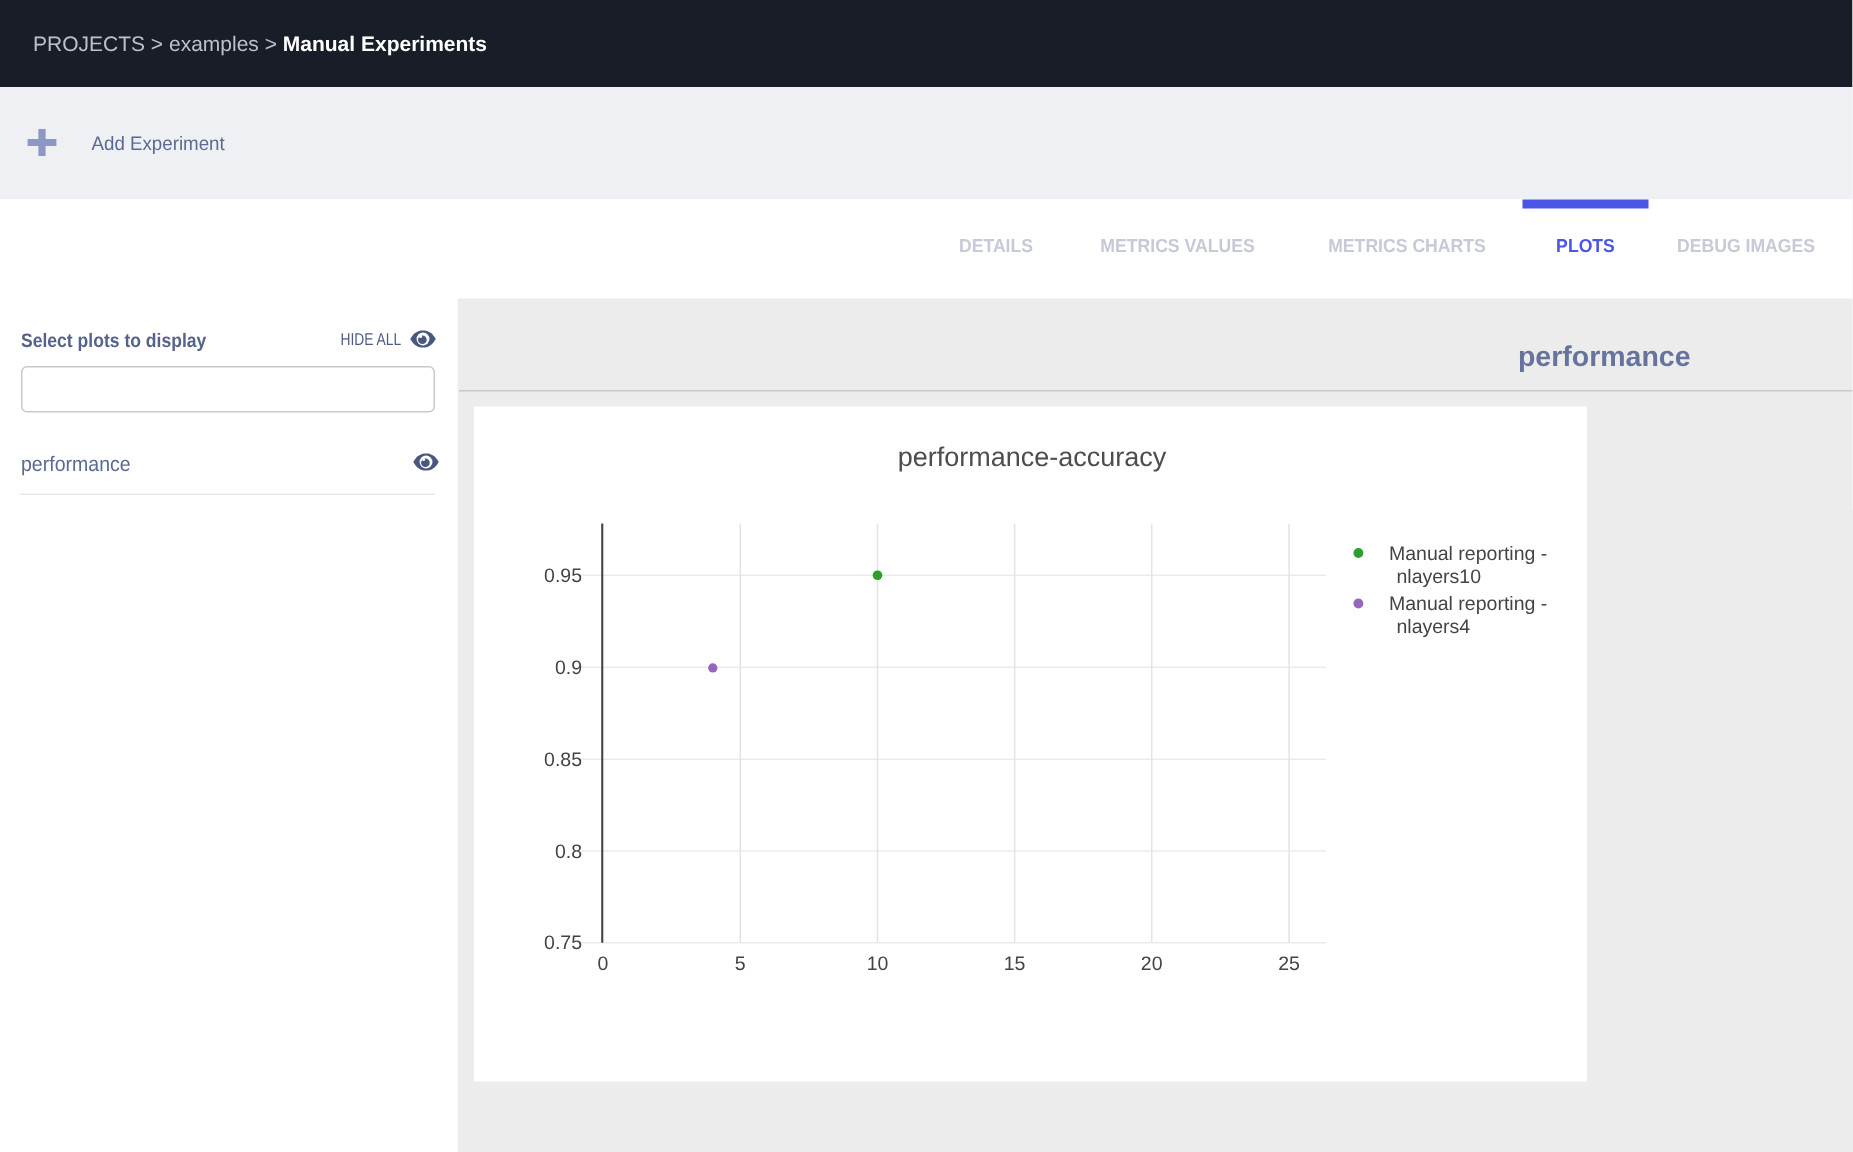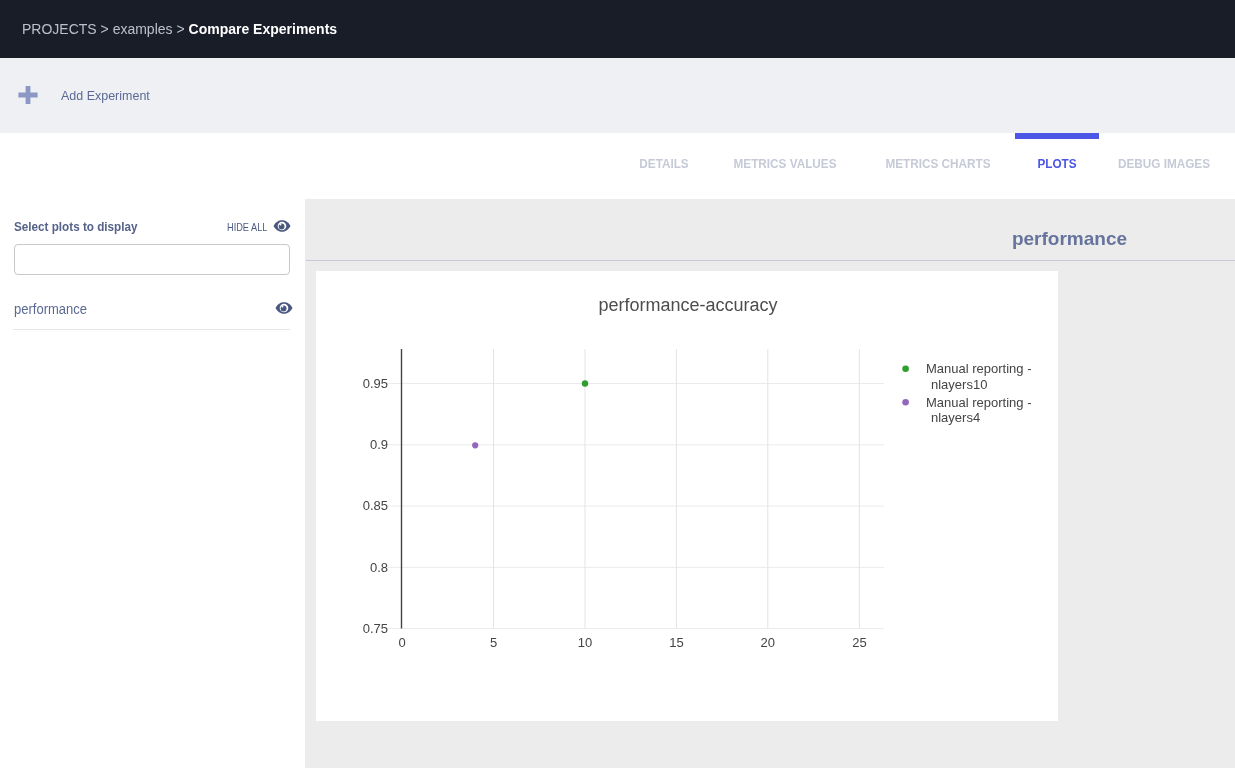--- a/index.html
+++ b/index.html
@@ -32,21 +32,21 @@
 
 
 .main { left:305px; top:199px; width:930px; height:569px; background:#ececec; }
 .mhead { left:0px; top:228px; width:2139px; text-align:center; font-size:19px; font-weight:bold; color:#66739c; }
 .mline { left:306px; top:260px; width:929px; height:1px; background:#c6cad8; }
 .card { left:316px; top:271px; width:742px; height:450px; background:#ffffff; }
 </style>
 </head>
 <body>
 <div class="abs topbar"></div>
-<div class="abs crumbs">PROJECTS &gt; examples &gt; <b>Compare Experiments</b></div>
+<div class="abs crumbs">PROJECTS &gt; examples &gt; <b>Manual Experiments</b></div>
 <div class="abs addbar"></div>
 <svg class="abs" style="left:18px;top:86px" width="20" height="18" viewBox="0 0 20 18">
   <path d="M7.6 0 h4.8 v6.6 h7.2 v4.8 h-7.2 v6.6 h-4.8 v-6.6 h-7.2 v-4.8 h7.2 Z" fill="#8d97c5"></path>
 </svg>
 <div class="abs addtext">Add Experiment</div>
 
 <div class="abs tabrow"></div>
 <div class="abs tab" style="left:664px">DETAILS</div>
 <div class="abs tab" style="left:785px">METRICS VALUES</div>
 <div class="abs tab" style="left:938px">METRICS CHARTS</div>

